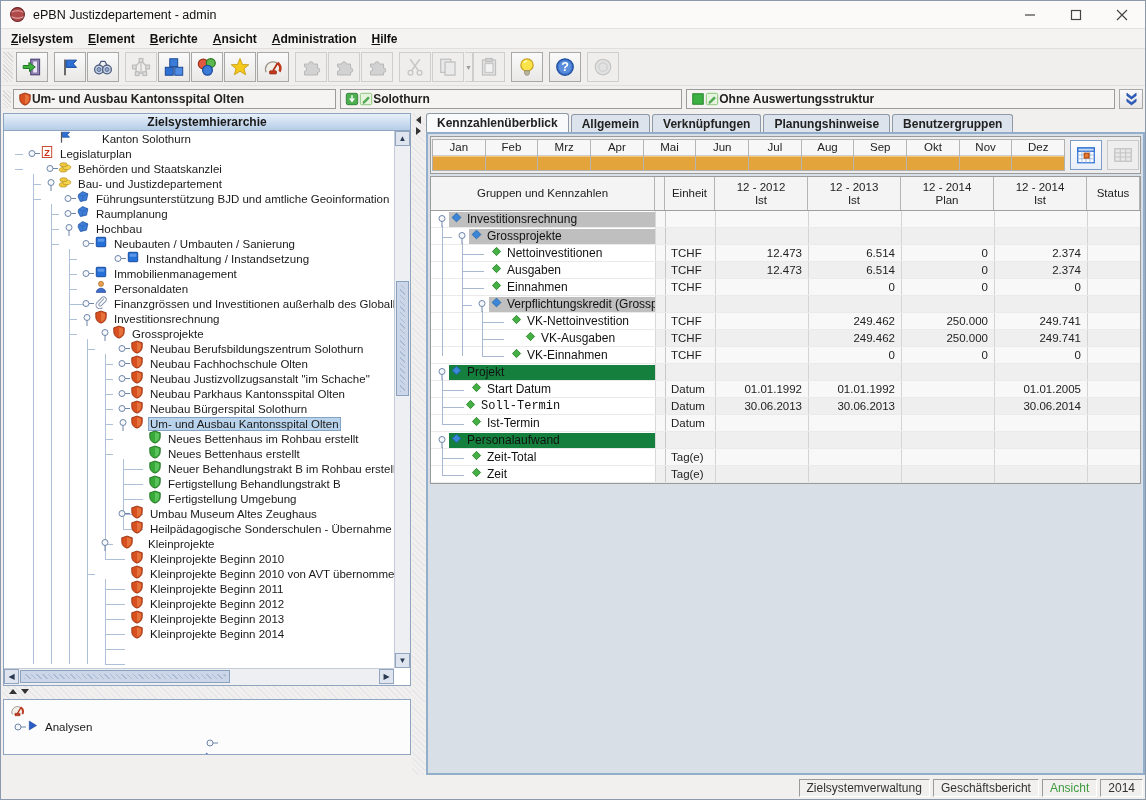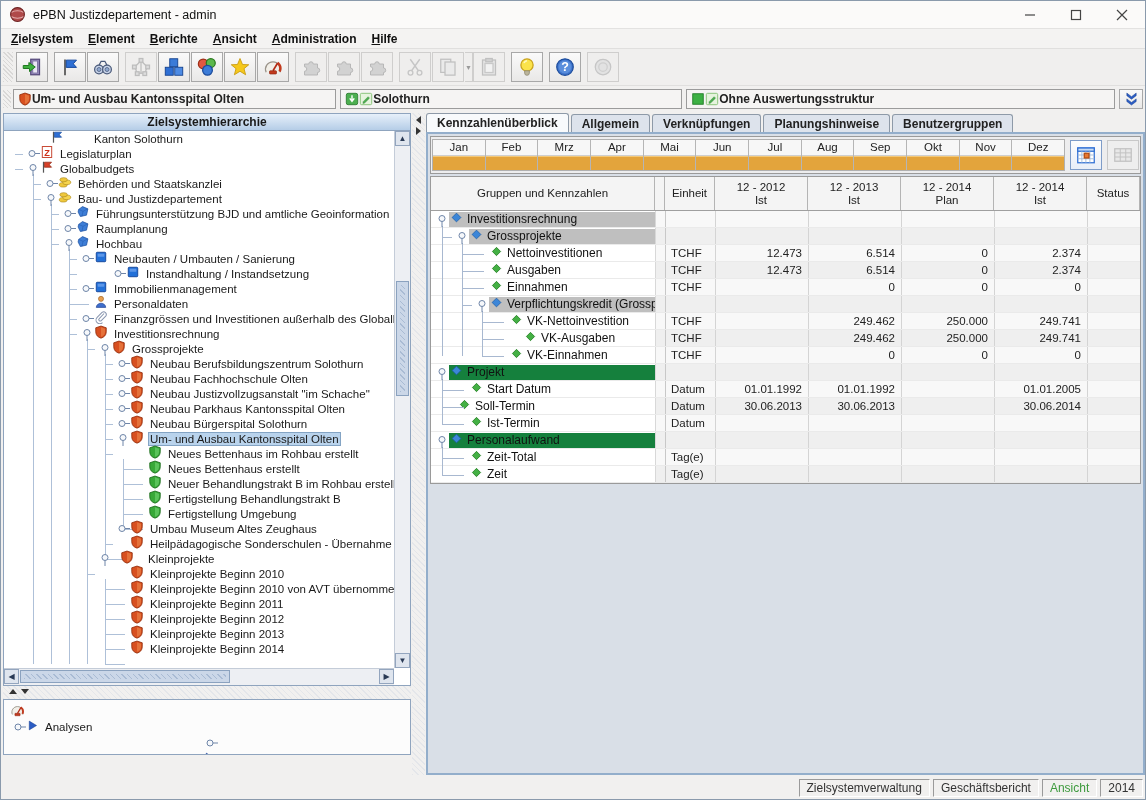--- a/index.html
+++ b/index.html
@@ -340,49 +340,38 @@
             <path d="M3 8.4 L8 12.2 13 8.4 13 11.2 8 15 3 11.2 z"></path>
           </svg></span>
       </span>
     </div>
 
   <div class="lpanel">
     <div class="lp-hdr">Zielsystemhierarchie</div>
     <div class="treebox">
       <div class="treeview">
           <div class="tree-rows" id="ltree" style="height: 540px;">
-            <div class="trow" style="height: 15px; padding-left: 8px; gap: 24px;">
+            <div class="trow" style="height: 15px; padding-left: 16px; gap: 24px;">
               <span class="handle" style="width: 14px; height: 15px;"></span>
               <span class="ticon"><span style="display:inline-block;width:14px;height:14px;line-height:0"><svg viewBox="0 0 16 16">
                     <line x1="4" y1="2" x2="4" y2="14.5" stroke="#555" stroke-width="1.4"></line>
                     <path d="M5 2.5 h8.2 L10.6 5.4 13.2 8.3 H5 z" fill="#2E6FD4" stroke="#174A9E" stroke-width="0.8"></path>
                   </svg></span></span>
               <span class="lbl">Kanton Solothurn</span>
             </div>
             <div class="trow" style="height: 15px; padding-left: 22px;">
               <span class="handle" style="width: 14px; height: 15px;"><svg width="14" height="15" viewBox="0 0 14 15">
                   <circle cx="6" cy="7.5" r="3" fill="#F6F8FB" stroke="#6E85A8"></circle>
                   <line x1="9" y1="7.5" x2="14" y2="7.5" stroke="#6E85A8"></line>
                 </svg></span>
               <span class="ticon"><span style="display:inline-block;width:14px;height:14px;line-height:0"><svg viewBox="0 0 16 16">
                     <rect x="2.6" y="1.8" width="10.8" height="12.4" fill="#fff" stroke="#C03018"></rect>
                     <text x="8" y="12" font-size="10.5" font-family="Liberation Sans, sans-serif" font-weight="bold" fill="#D03018" text-anchor="middle">Z</text>
                   </svg></span></span>
               <span class="lbl">Legislaturplan</span>
-            </div>
-            <div class="trow" style="height: 15px; padding-left: 22px;">
-              <span class="handle" style="width: 14px; height: 15px;"><svg width="14" height="15" viewBox="0 0 14 15">
-                  <circle cx="7" cy="6.5" r="3" fill="#F6F8FB" stroke="#6E85A8"></circle>
-                  <line x1="7" y1="9.5" x2="7" y2="15" stroke="#6E85A8"></line>
-                </svg></span>
-              <span class="ticon"><span style="display:inline-block;width:14px;height:14px;line-height:0"><svg viewBox="0 0 16 16">
-                    <line x1="4" y1="2" x2="4" y2="14.5" stroke="#555" stroke-width="1.4"></line>
-                    <path d="M5 2.5 h8.2 L10.6 5.4 13.2 8.3 H5 z" fill="#D84028" stroke="#8E2410" stroke-width="0.8"></path>
-                  </svg></span></span>
-              <span class="lbl">Globalbudgets</span>
             </div>
             <div class="trow" style="height: 15px; padding-left: 40px;">
               <span class="handle" style="width: 14px; height: 15px;"><svg width="14" height="15" viewBox="0 0 14 15">
                   <circle cx="6" cy="7.5" r="3" fill="#F6F8FB" stroke="#6E85A8"></circle>
                   <line x1="9" y1="7.5" x2="14" y2="7.5" stroke="#6E85A8"></line>
                 </svg></span>
               <span class="ticon"><span style="display:inline-block;width:14px;height:14px;line-height:0"><svg viewBox="0 0 16 16">
                     <g stroke="#A8861C" stroke-width="0.7">
                       <ellipse cx="6" cy="11.2" rx="4.6" ry="2.6" fill="#EFC83C"></ellipse>
                       <ellipse cx="10" cy="8.4" rx="4.6" ry="2.6" fill="#F5D44E"></ellipse>
@@ -1115,21 +1104,21 @@
               </span>
               <span class="c-thin"></span>
               <span class="c-unit">Datum</span>
               <span class="c-val">01.01.1992</span>
               <span class="c-val">01.01.1992</span>
               <span class="c-val"></span>
               <span class="c-val">01.01.2005</span>
               <span class="c-status"></span>
             </div>
             <div class="dr odd">
-              <span class="c-label" style="padding-left: 12px;">
+              <span class="c-label" style="padding-left: 18px; font-family: Liberation Mono, monospace;">
                 <span class="handle" style="width:14px;height:17px;position:relative;z-index:2"></span>
                 <span class="hlwrap ">
                   <span class="ticon" style="margin:0 4px 0 1px"><span style="display:inline-block;width:13px;height:13px;line-height:0"><svg viewBox="0 0 16 16">
                         <rect x="4.4" y="4.4" width="7.2" height="7.2" transform="rotate(45 8 8)" fill="#44B044" stroke="#1E7A1E" stroke-width="0.9"></rect>
                       </svg></span></span>
                   <span class="lbl" style="white-space:nowrap">Soll-Termin</span>
                 </span>
               </span>
               <span class="c-thin"></span>
               <span class="c-unit">Datum</span>

